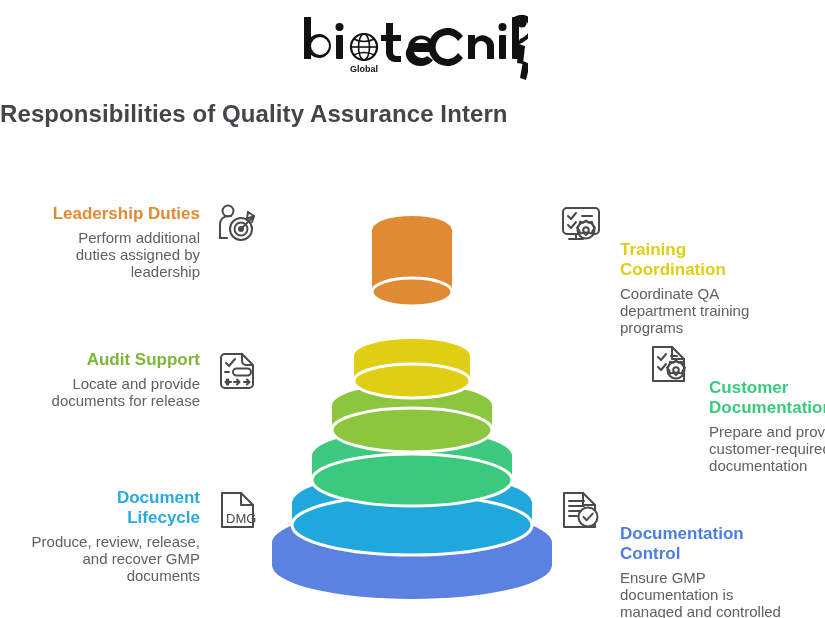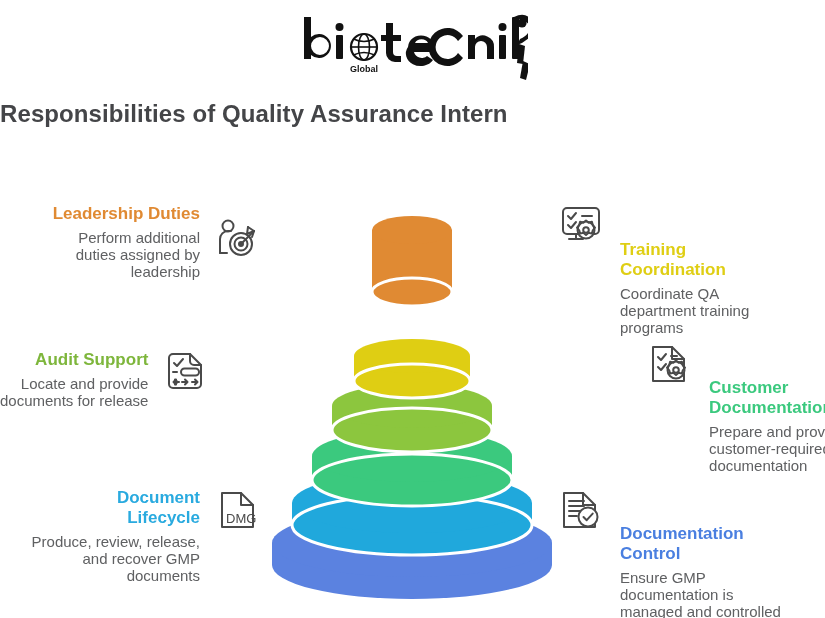--- a/index.html
+++ b/index.html
@@ -81,22 +81,22 @@
   .item-icon {
     width: 50px;
     height: 50px;
     flex: 0 0 50px;
   }
   .item.left .item-icon  { margin-left: 12px;  margin-top: -4px; }
   .item.right .item-icon { margin-right: 14px; margin-top: -4px; }
   .item-icon svg { display: block; width: 50px; height: 50px; }
 
   
-  .pos-leadership { left: 0px;   top: 34px;  width: 262px; justify-content: flex-end; align-items: center; }
-  .pos-audit      { left: 0px;   top: 180px; width: 262px; }
+  .pos-leadership { left: 0px;   top: 34px;  width: 262px; justify-content: flex-end; }
+  .pos-audit      { left: 0px;   top: 180px; width: 262px; justify-content: flex-end; }
   .pos-doclife    { left: 0px;   top: 318px; width: 262px; justify-content: flex-end; }
 
   
   .pos-training   { left: 556px; top: 34px;  width: 269px; }
   .pos-customer   { left: 576px; top: 172px; width: 269px; justify-content: flex-end; }
   .pos-control    { left: 556px; top: 318px; width: 269px; }
 
   
   .pyramid {
     position: absolute;

